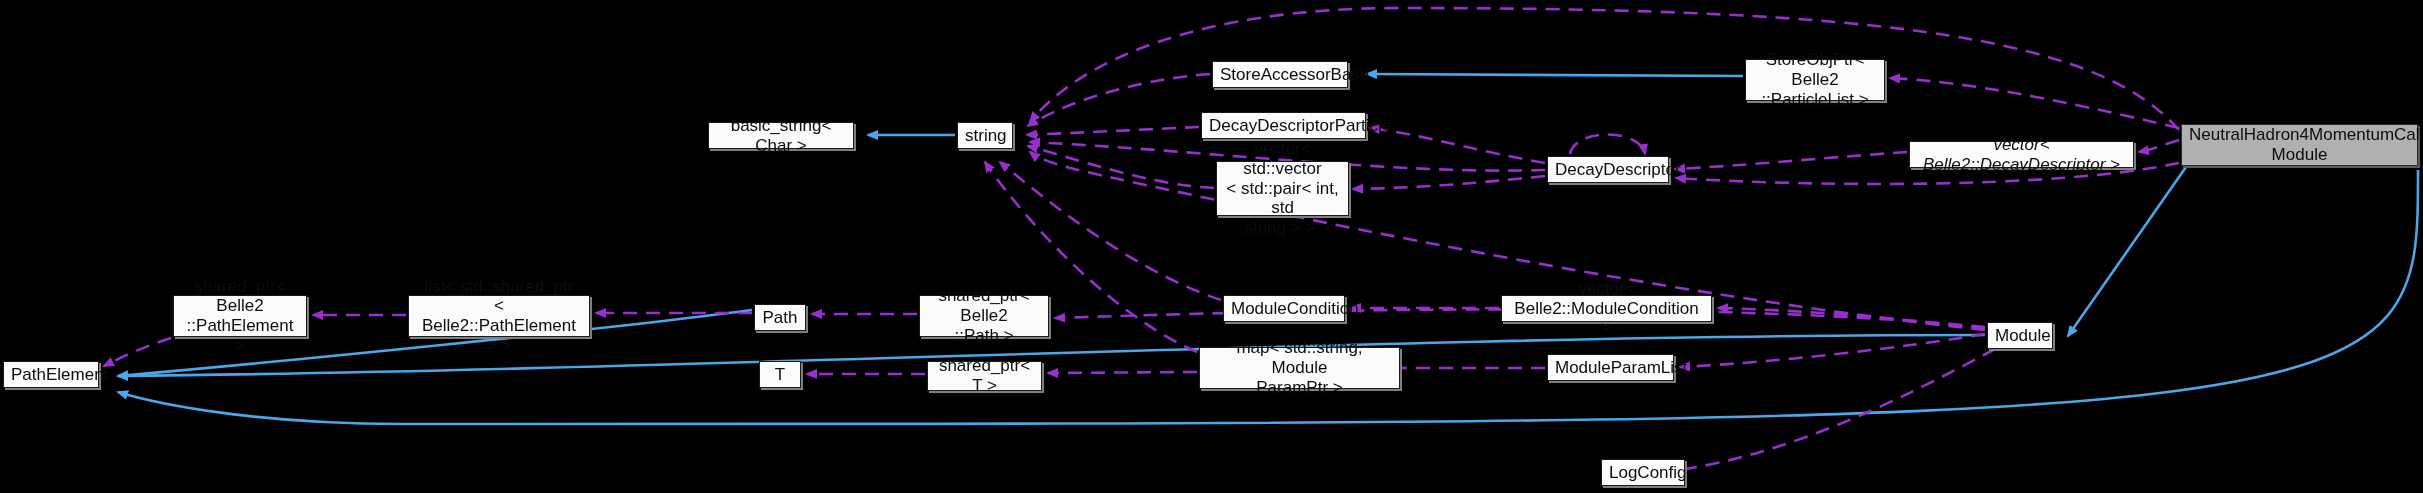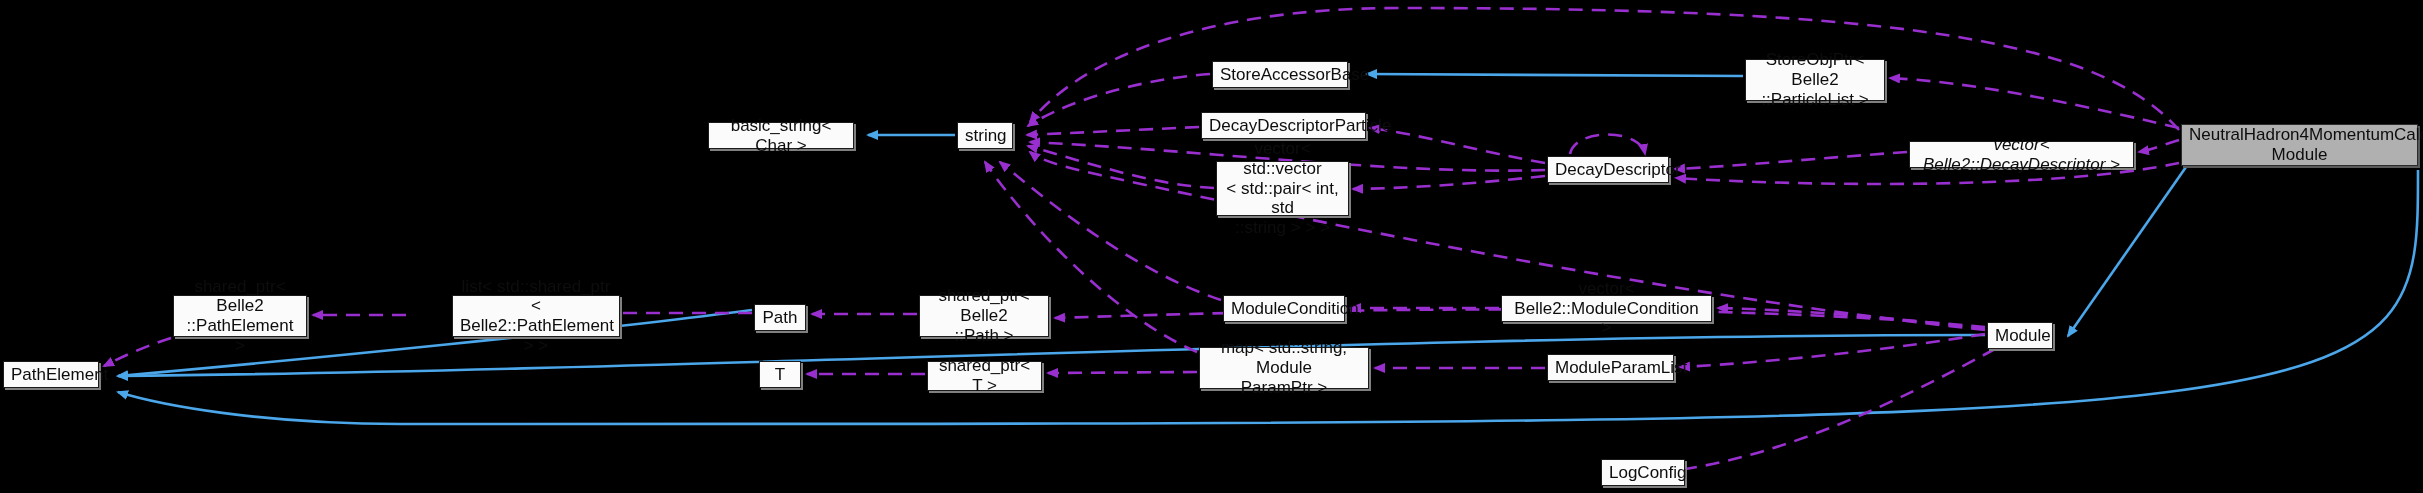--- a/index.html
+++ b/index.html
@@ -130,29 +130,29 @@
 ::string &gt; &gt; &gt;</span></div>
       <div class="node-box" style="left: 1745px; top: 59px; width: 140px; height: 42px;"><span class="node-label">StoreObjPtr&lt; Belle2
 ::ParticleList &gt;</span></div>
       <div class="node-box" style="left: 1547px; top: 156px; width: 122px; height: 27px;"><span class="node-label">DecayDescriptor</span></div>
       <div class="node-box" style="left: 1909px; top: 141px; width: 225px; height: 27px; font-style: italic;"><span class="node-label">vector&lt; Belle2::DecayDescriptor &gt;</span></div>
       <div class="node-box root" style="left: 2181px; top: 124px; width: 237px; height: 42px;"><span class="node-label">NeutralHadron4MomentumCalculator
 Module</span></div>
       <div class="node-box" style="left: 3px; top: 361px; width: 96px; height: 27px;"><span class="node-label">PathElement</span></div>
       <div class="node-box" style="left: 173px; top: 295px; width: 134px; height: 42px;"><span class="node-label">shared_ptr&lt; Belle2
 ::PathElement &gt;</span></div>
-      <div class="node-box" style="left: 408px; top: 295px; width: 168px; height: 42px; margin-left: 44px;"><span class="node-label">list&lt; std::shared_ptr
+      <div class="node-box" style="left: 408px; top: 295px; width: 182px; height: 42px;"><span class="node-label">list&lt; std::shared_ptr
 &lt; Belle2::PathElement &gt; &gt;</span></div>
       <div class="node-box" style="left: 754px; top: 304px; width: 52px; height: 27px;"><span class="node-label">Path</span></div>
       <div class="node-box" style="left: 919px; top: 295px; width: 130px; height: 42px;"><span class="node-label">shared_ptr&lt; Belle2
 ::Path &gt;</span></div>
       <div class="node-box" style="left: 759px; top: 361px; width: 42px; height: 27px;"><span class="node-label">T</span></div>
       <div class="node-box" style="left: 927px; top: 361px; width: 115px; height: 30px;"><span class="node-label">shared_ptr&lt; T &gt;</span></div>
       <div class="node-box" style="left: 1223px; top: 295px; width: 122px; height: 27px;"><span class="node-label">ModuleCondition</span></div>
       <div class="node-box" style="left: 1501px; top: 295px; width: 211px; height: 27px;"><span class="node-label">vector&lt; Belle2::ModuleCondition &gt;</span></div>
-      <div class="node-box" style="left: 1199px; top: 347px; width: 170px; height: 42px;"><span class="node-label">map&lt; std::string, Module
+      <div class="node-box" style="left: 1199px; top: 347px; width: 201px; height: 42px;"><span class="node-label">map&lt; std::string, Module
 ParamPtr &gt;</span></div>
       <div class="node-box" style="left: 1547px; top: 354px; width: 127px; height: 27px;"><span class="node-label">ModuleParamList</span></div>
       <div class="node-box" style="left: 1987px; top: 322px; width: 66px; height: 27px;"><span class="node-label">Module</span></div>
       <div class="node-box" style="left: 1571px; top: 459px; width: 84px; height: 27px; margin-left: 30px;"><span class="node-label">LogConfig</span></div>
     </div>
 
 </div>
 
 </body></html>

